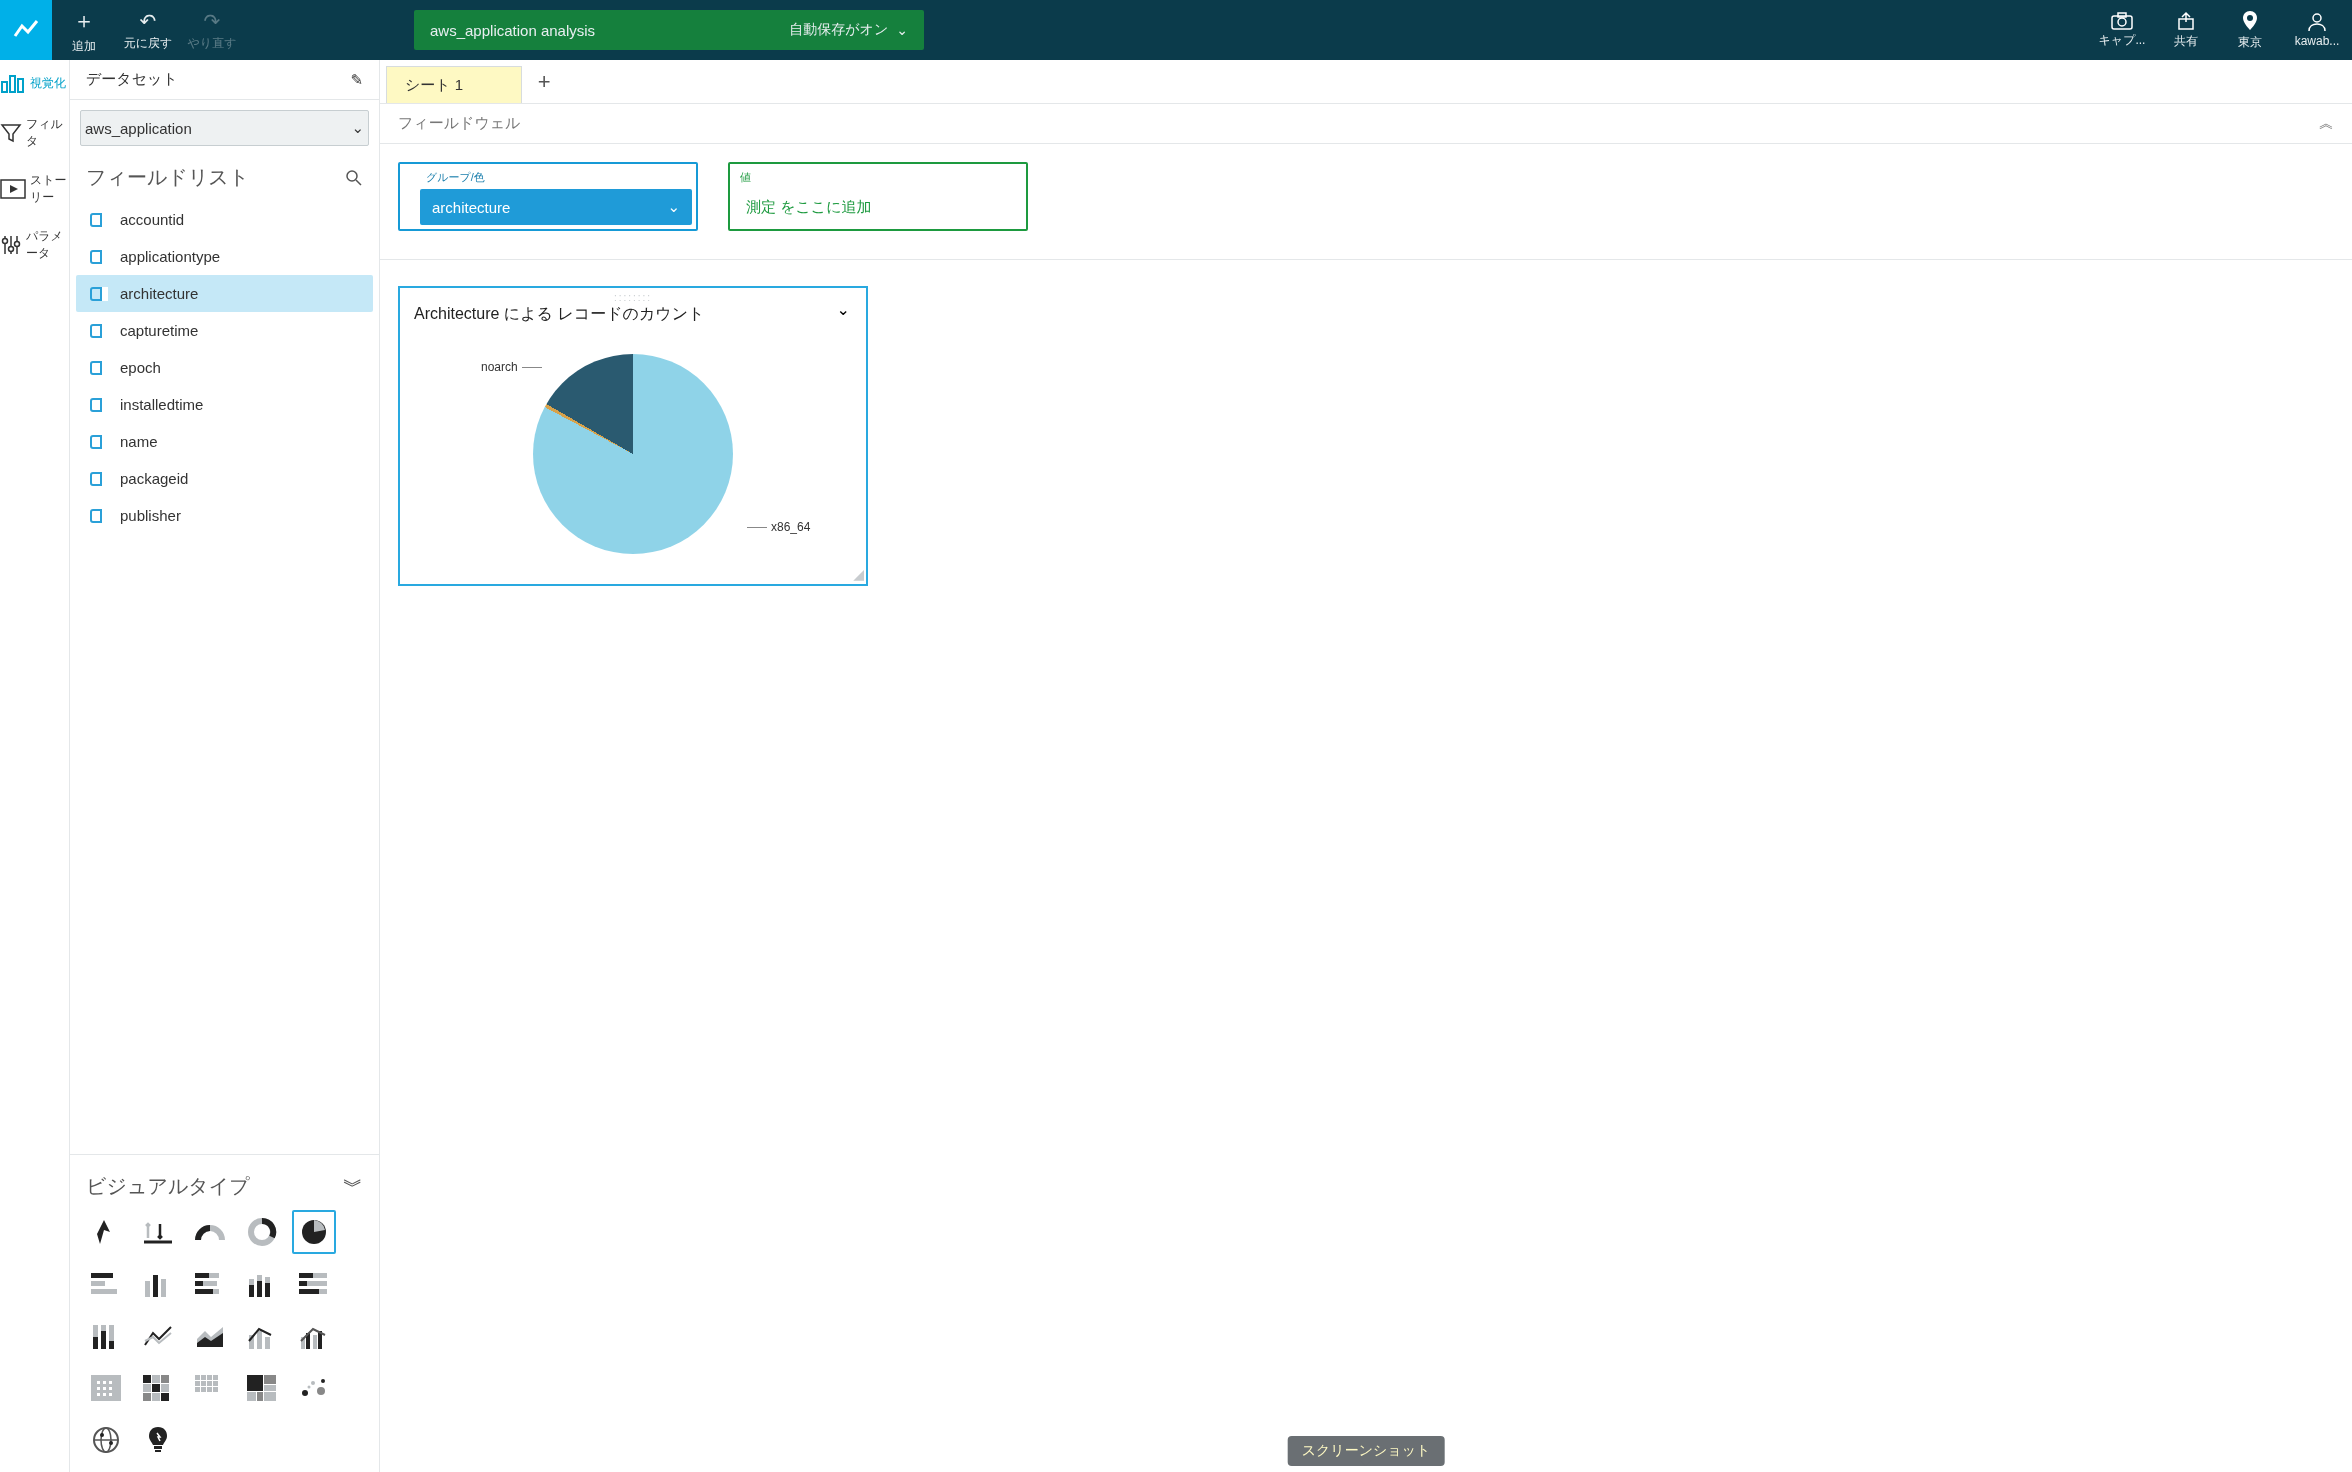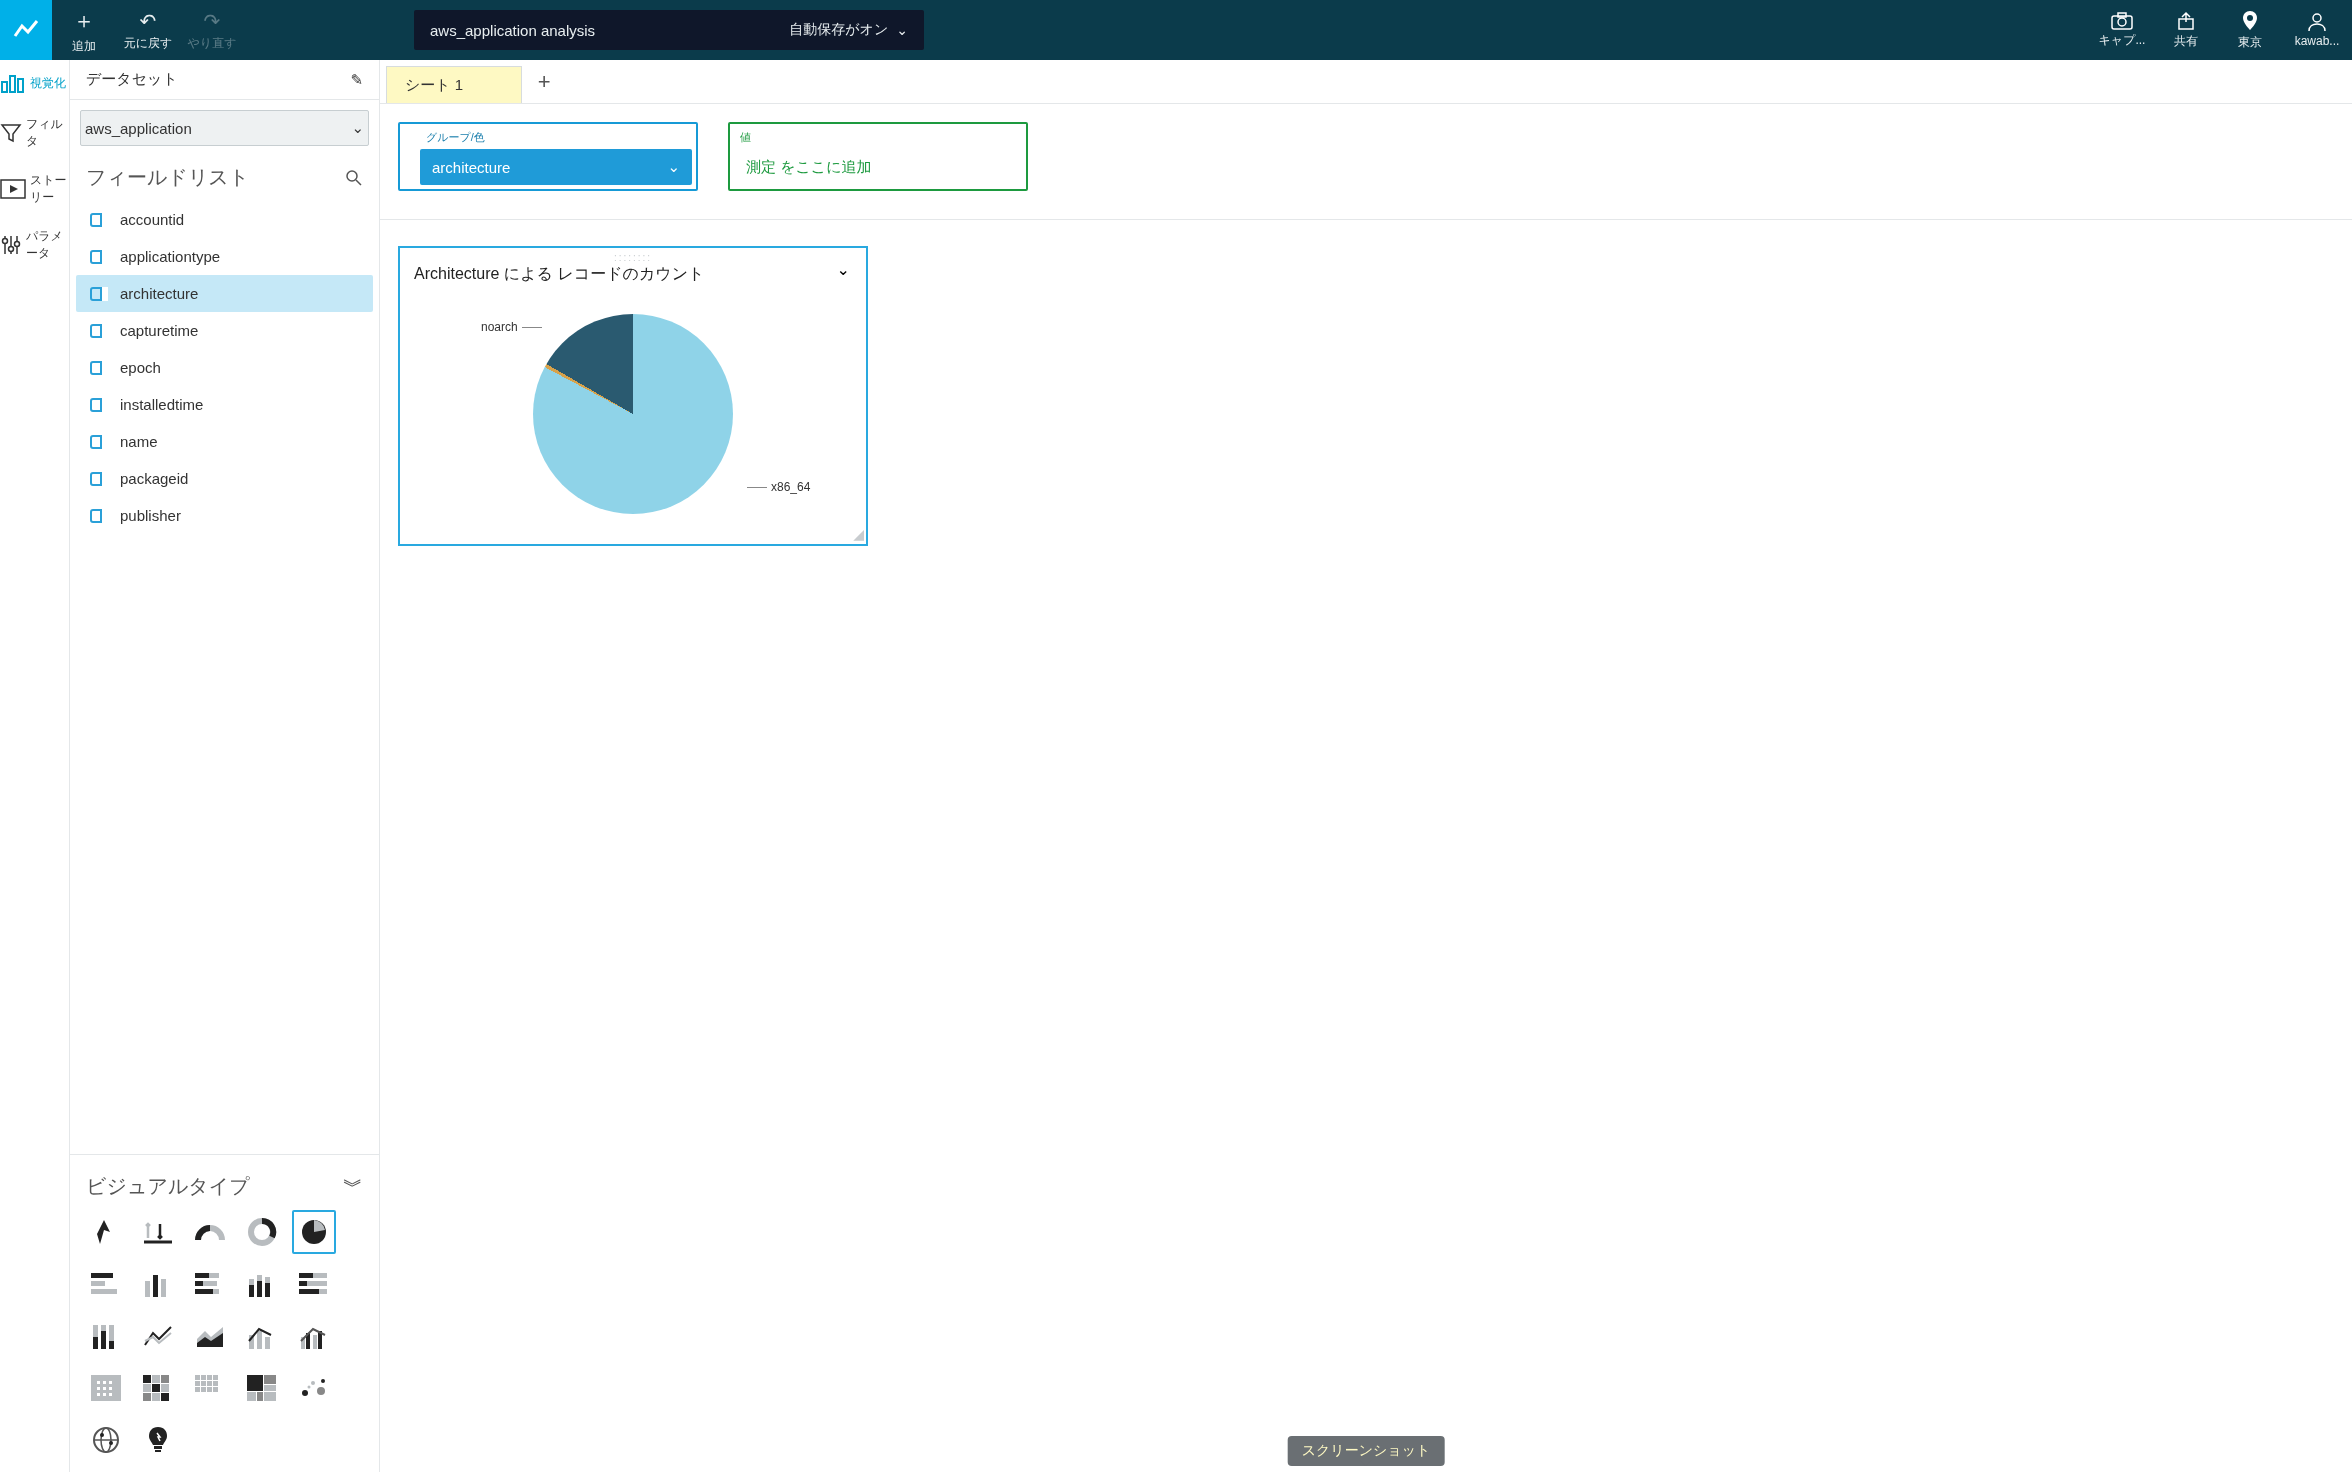--- a/index.html
+++ b/index.html
@@ -3,21 +3,21 @@
 <meta charset="utf-8">
 <style>
 * { box-sizing: border-box; margin: 0; padding: 0; font-family: -apple-system, "Hiragino Sans", "Hiragino Kaku Gothic ProN", sans-serif; }
 html, body { width: 100%; height: 100%; overflow: hidden; }
 
 .topbar { height: 60px; background: #0b3b4b; display: flex; align-items: center; color: #fff; }
 .tb-logo { width: 52px; height: 60px; background: #00b0e8; display: flex; align-items: center; justify-content: center; }
 .tb-btn { display: flex; flex-direction: column; align-items: center; justify-content: center; width: 64px; height: 60px; cursor: pointer; font-size: 12px; color: #e8eef0; gap: 2px; }
 .tb-btn.disabled { opacity: 0.35; }
 .tb-spacer { flex: 1; }
-.tb-title { background: #0f172a; height: 40px; display: flex; align-items: center; border-radius: 2px; padding: 0 16px; width: 510px; justify-content: space-between; font-size: 15px; color: #e8eef0; }
+.tb-title { background: #15803d; height: 40px; display: flex; align-items: center; border-radius: 2px; padding: 0 16px; width: 510px; justify-content: space-between; font-size: 15px; color: #e8eef0; }
 .tb-title-name { flex: 1; }
 .tb-autosave { display: flex; align-items: center; gap: 8px; font-size: 14px; }
 
 .main { display: flex; height: calc(100% - 60px); }
 
 .leftnav { width: 70px; border-right: 1px solid #e4e7e9; display: flex; flex-direction: column; align-items: center; padding-top: 12px; gap: 22px; }
 .leftnav-item { display: flex; flex-direction: row; align-items: center; gap: 4px; font-size: 12px; color: #333; cursor: pointer; width: 100%; }
 .leftnav-item.active { color: #00a1c9; }
 .leftnav-icon { font-size: 20px; }
 
@@ -452,20 +452,24 @@
 
   <div class="canvas">
     <div class="tabs">
       <div class="tab">
           <span>シート 1</span>
         </div>
       <div class="tab-add">
           <span>+</span>
         </div>
     </div>
+    <div class="fw-bar">
+      <span>フィールドウェル</span>
+      <span>︽</span>
+    </div>
     <div class="wells">
       <div class="well well-blue">
         <div class="well-label">グループ/色</div>
         <div class="well-chip">
           <span>architecture</span>
           <span>⌄</span>
         </div>
       </div>
       <div class="well well-green">
         <div class="well-label">値</div>

